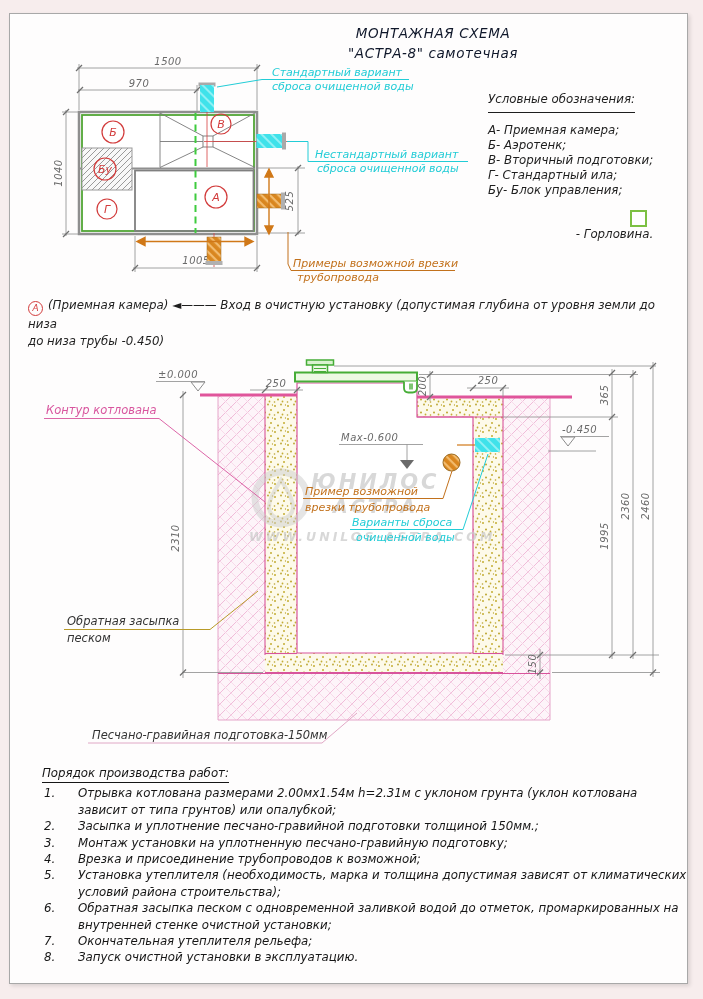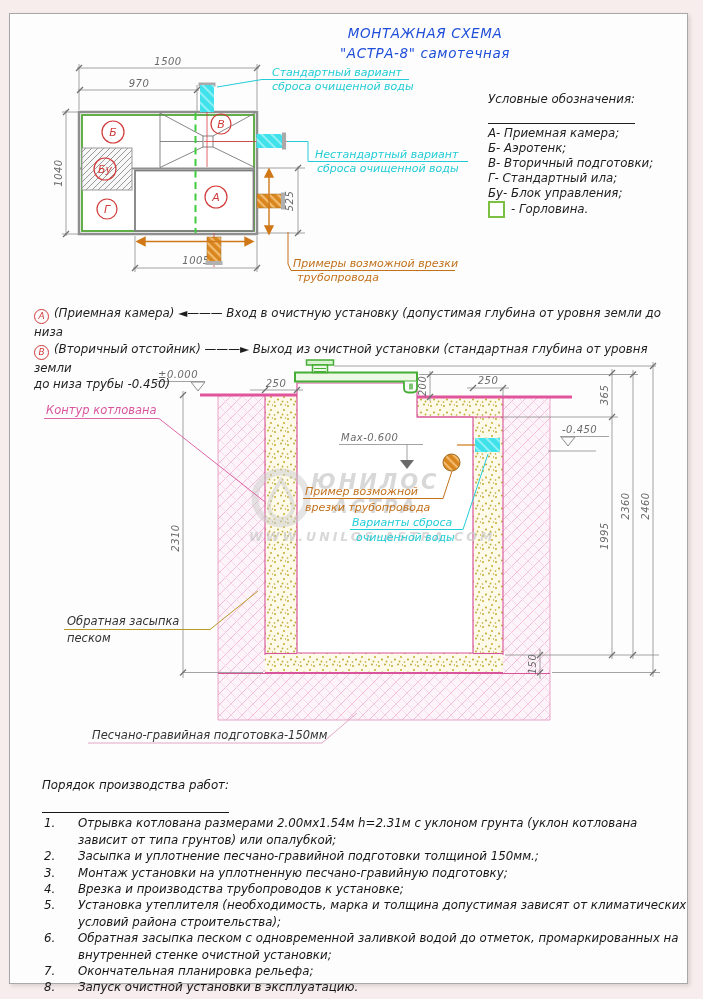--- a/index.html
+++ b/index.html
@@ -3,33 +3,33 @@
 <meta charset="utf-8">
 <style>
   html,body{margin:0;padding:0;}
   body{width:703px;height:999px;background:#f7eded;position:relative;overflow:hidden;
        font-family:"DejaVu Sans",sans-serif;}
   .frame{position:absolute;left:9px;top:13px;width:677px;height:969px;background:#fefdfd;
          border:1.5px solid #a8a8a8;box-shadow:2px 2px 4px rgba(0,0,0,.12);}
   .cad{font-family:"DejaVu Sans",sans-serif;font-style:italic;}
   svg.draw{position:absolute;left:0;top:0;z-index:2;pointer-events:none;}
   .blk{position:absolute;z-index:3;}
-  .title{left:265px;top:23px;width:320px;text-align:center;font-size:13.5px;line-height:20px;
-         color:#1d4ed8;letter-spacing:.6px;}
+  .title{left:273px;top:23px;width:320px;text-align:center;font-size:13.5px;line-height:20px;
+         color:#0f172a;letter-spacing:.6px;}
   .legend{left:488px;top:92px;font-size:11.8px;line-height:14.9px;color:#1e1e1e;}
-  .legend .hd{display:inline-block;border-bottom:1px solid #1e1e1e;padding-bottom:16px;margin-bottom:2px;}
+  .legend .hd{display:inline-block;border-bottom:1px solid #1e1e1e;padding-bottom:5px;margin-bottom:10px;}
   .leg-sq{display:inline-block;width:13px;height:13px;border:2px solid #7cc043;margin-right:6px;
           vertical-align:-2px;background:#fff;}
-  .leg-row{display:flex;align-items:center;margin-top:1px;}
-  .notes{left:34px;top:297px;width:654px;font-size:11.8px;line-height:16.6px;color:#1e1e1e;margin-top:8px;}
+  .leg-row{display:flex;align-items:flex-end;margin-top:13px;flex-direction:column;}
+  .notes{left:28px;top:297px;width:654px;font-size:11.8px;line-height:16.6px;color:#1e1e1e;}
   .badge{display:inline-block;width:13px;height:13px;border:1.3px solid #d23b3b;border-radius:50%;
          color:#d23b3b;font-size:9px;line-height:13px;text-align:center;font-style:italic;
          margin-right:5px;vertical-align:-2px;}
   .worklist{left:42px;top:765px;width:648px;font-size:11.8px;line-height:16.4px;color:#161616;}
-  .worklist .hd{display:inline-block;border-bottom:1px solid #161616;padding-bottom:19px;margin-bottom:2px;margin-top:12px;}
+  .worklist .hd{display:inline-block;border-bottom:1px solid #161616;padding-bottom:1px;margin-bottom:2px;}
   .wl-row{display:flex;}
   .wl-num{flex:none;width:34px;padding-left:2px;}
   .wl-text{flex:1;}
   svg text{font-family:"DejaVu Sans",sans-serif;font-style:italic;}
   .dt{font-size:10px;fill:#6a6a6a;letter-spacing:.5px;}
   .dln{stroke:#8c8c8c;stroke-width:.8;fill:none;}
   .tk{stroke:#6f6f6f;stroke-width:1.2;}
   .lcyan{fill:#22ccd6;font-size:11px;}
   .lorange{fill:#c2711c;font-size:11px;}
   .lmag{fill:#d8559e;font-size:11.5px;}
@@ -333,53 +333,50 @@
   <div class="leg-row">
     <span class="leg-sq"></span>
     <span>- Горловина.</span>
   </div>
 </div>
 
 <div class="blk notes cad">
   <div>
     <span class="badge">А</span><span>(Приемная камера) ◄——— Вход в очистную установку (допустимая глубина от уровня земли до низа</span>
   </div>
-  <div>
-    <span class="badge">В</span><span>(Вторичный отстойник) ———► Выход из очистной установки (стандартная глубина от уровня земли</span>
-  </div>
   <div>до низа трубы -0.450)</div>
 </div>
 
 <div class="blk worklist cad">
   <div class="hd">Порядок производства работ:</div>
   <div class="wl-row">
     <span class="wl-num">1.</span>
       <span class="wl-text">Отрывка котлована размерами 2.00мх1.54м h=2.31м с уклоном грунта (уклон котлована зависит от типа грунтов) или опалубкой;</span>
   </div>
   <div class="wl-row">
     <span class="wl-num">2.</span>
       <span class="wl-text">Засыпка и уплотнение песчано-гравийной подготовки толщиной 150мм.;</span>
   </div>
   <div class="wl-row">
     <span class="wl-num">3.</span>
       <span class="wl-text">Монтаж установки на уплотненную песчано-гравийную подготовку;</span>
   </div>
   <div class="wl-row">
     <span class="wl-num">4.</span>
-      <span class="wl-text">Врезка и производства трубопроводов к установке;</span>
+      <span class="wl-text">Врезка и присоединение трубопроводов к возможной;</span>
   </div>
   <div class="wl-row">
     <span class="wl-num">5.</span>
       <span class="wl-text">Установка утеплителя (необходимость, марка и толщина допустимая зависят от климатических условий района строительства);</span>
   </div>
   <div class="wl-row">
     <span class="wl-num">6.</span>
       <span class="wl-text">Обратная засыпка песком с одновременной заливкой водой до отметок, промаркированных на внутренней стенке очистной установки;</span>
   </div>
   <div class="wl-row">
     <span class="wl-num">7.</span>
-      <span class="wl-text">Окончательная планировка рельефа;</span>
+      <span class="wl-text">Окончательная утеплителя рельефа;</span>
   </div>
   <div class="wl-row">
     <span class="wl-num">8.</span>
       <span class="wl-text">Запуск очистной установки в эксплуатацию.</span>
   </div>
 </div>
 
 </body></html>

